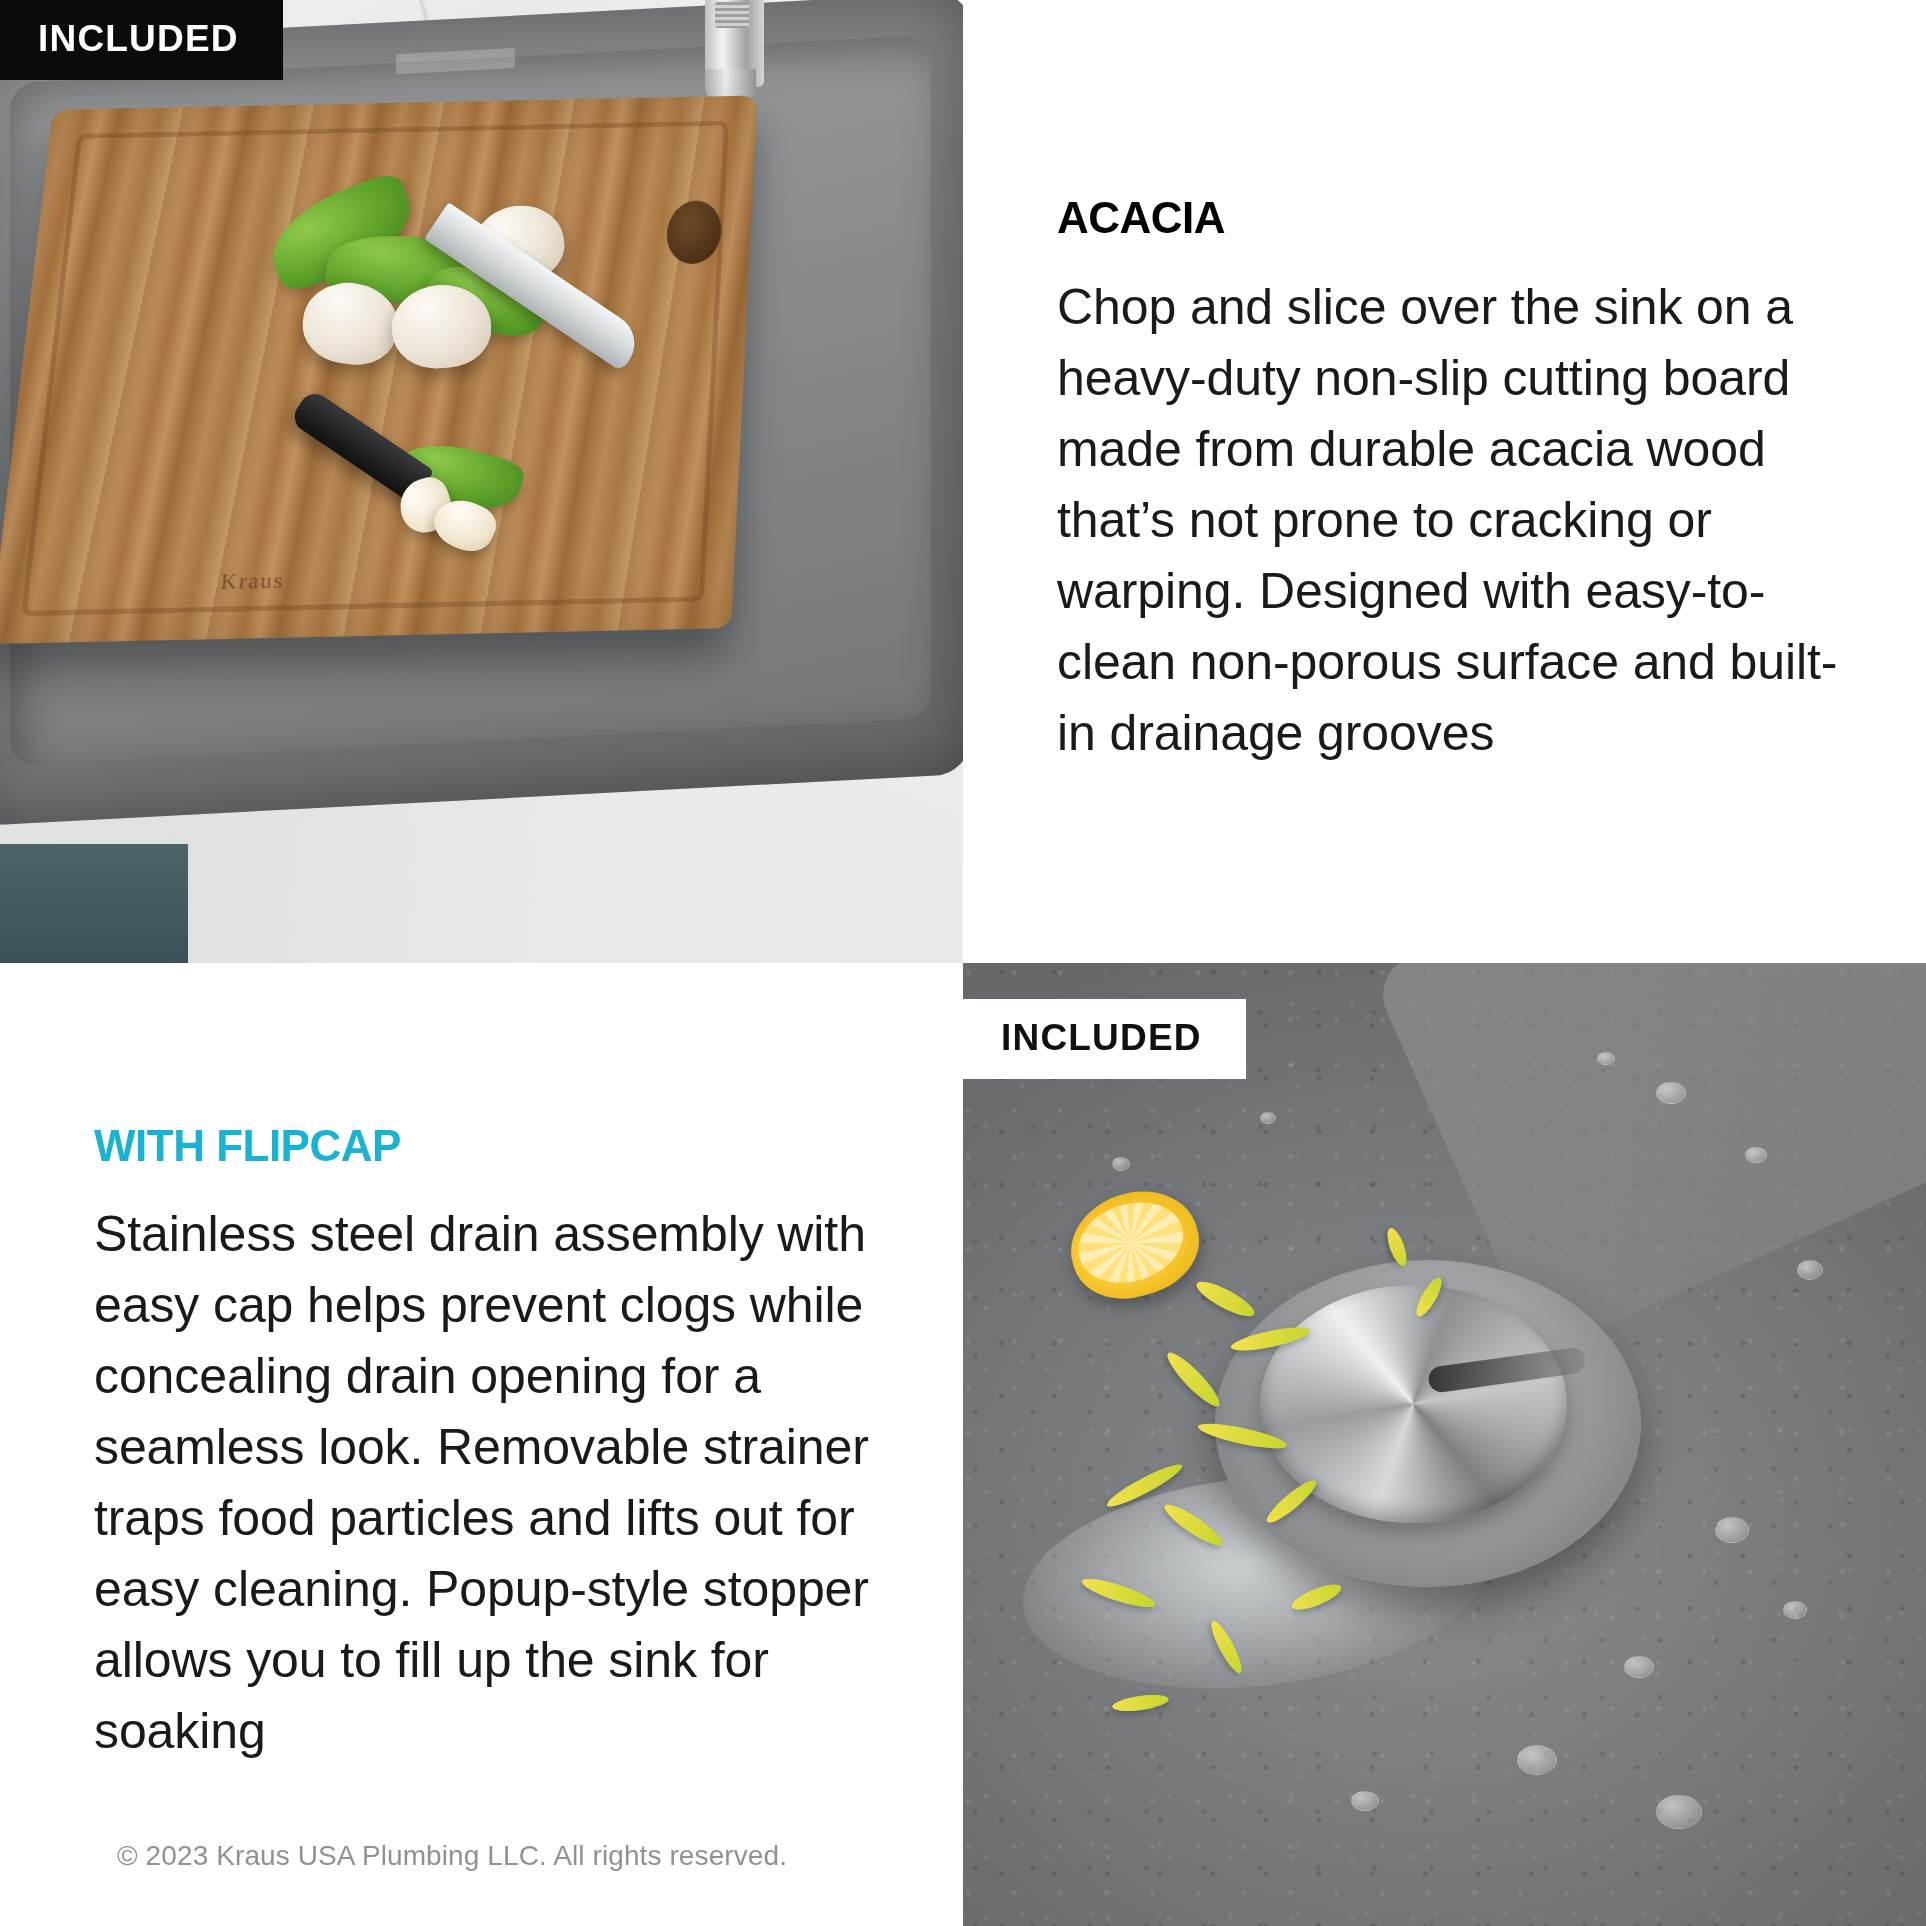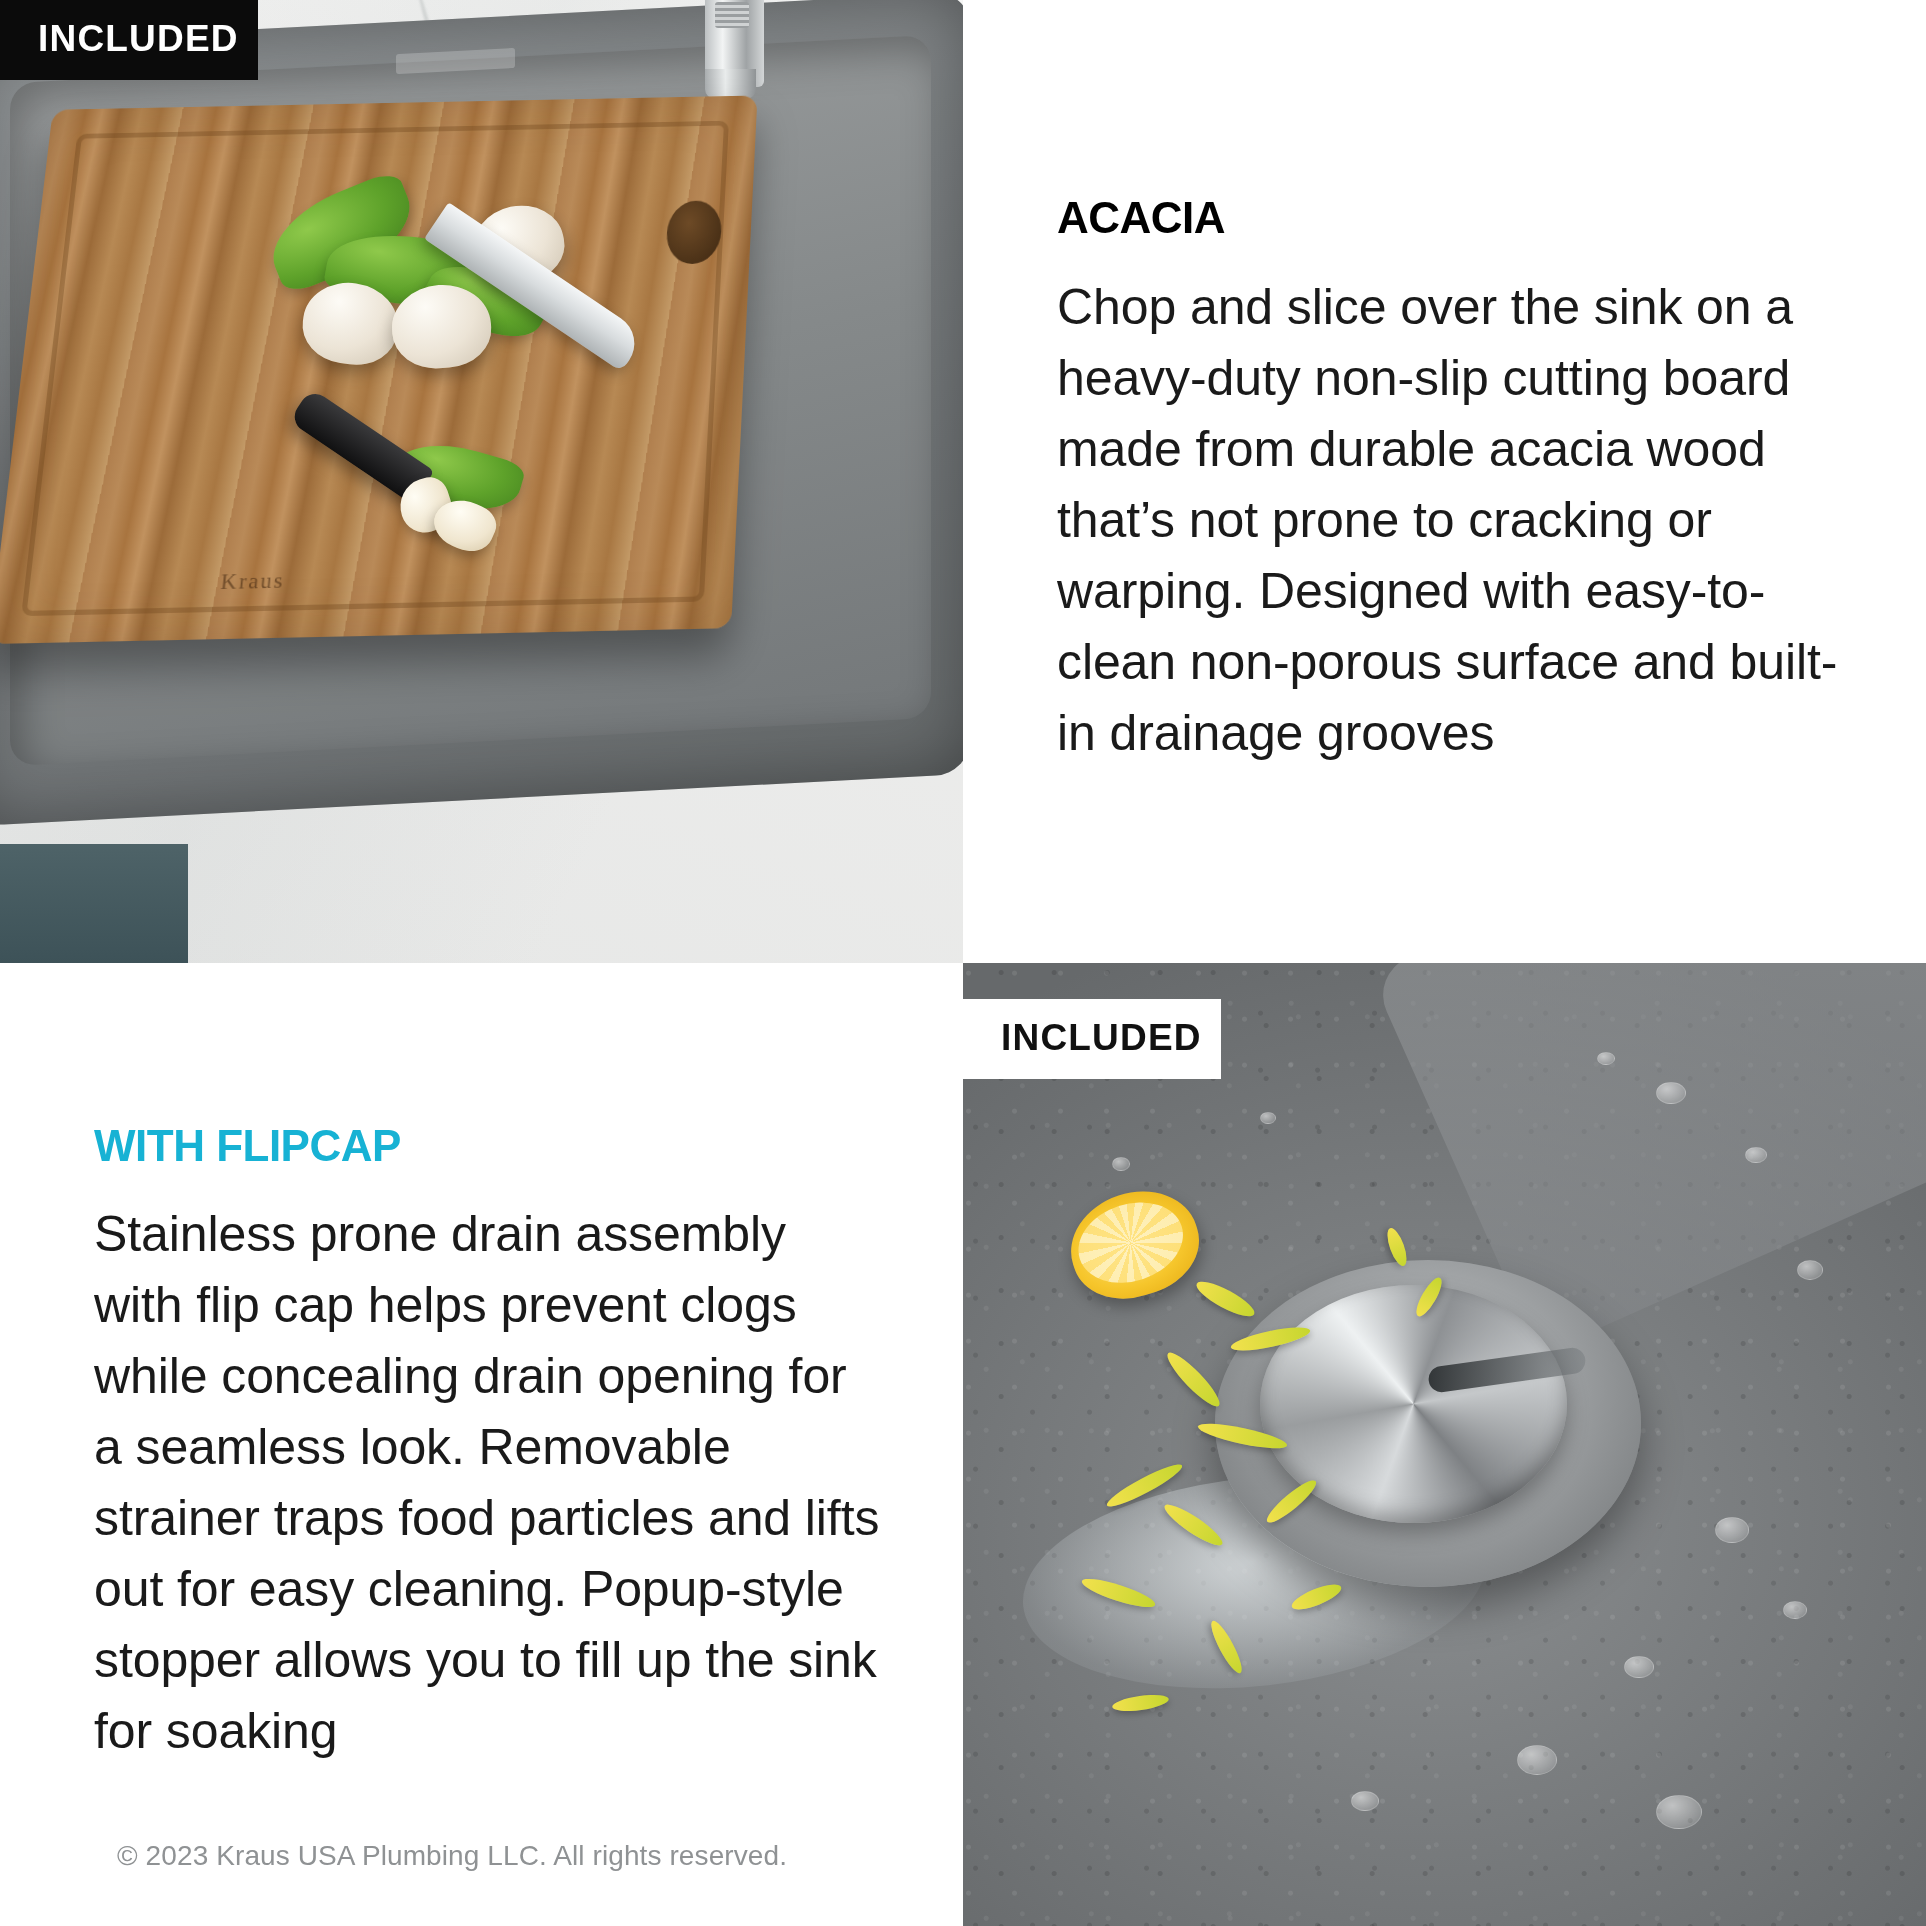--- a/index.html
+++ b/index.html
@@ -44,21 +44,21 @@
     letter-spacing: -0.1px;
     max-width: 792px;
   }
 
   
   .badge {
     position: absolute;
     font-size: 37px;
     font-weight: 700;
     letter-spacing: 1.2px;
-    padding: 18px 19px 20px 38px;
+    padding: 18px 44px 20px 38px;
     z-index: 5;
   }
   .badge-dark { top: 0; left: 0; background: #0b0b0b; color: #ffffff; }
   .badge-light { top: 36px; left: 0; background: #ffffff; color: #111111; }
 
   
   .photo-board {
     background:
       radial-gradient(ellipse 60% 45% at 18% 12%, #f7f7f7 0%, #eceded 48%, #e2e4e4 100%),
       #e9eaea;
@@ -328,21 +328,21 @@
     <h2 class="headline">
       <span>ACACIA</span>
     </h2>
     <p class="body-copy">Chop and slice over the sink on a heavy-duty non-slip cutting board made from durable acacia wood that’s not prone to cracking or warping. Designed with easy-to-clean non-porous surface and built-in drainage grooves</p>
   </div>
 
   <div class="panel text-panel">
     <h2 class="headline">
       <span class="accent">WITH FLIPCAP</span>
     </h2>
-    <p class="body-copy">Stainless prone drain assembly with flip cap helps prevent clogs while concealing drain opening for a seamless look. Removable strainer traps food particles and lifts out for easy cleaning. Popup-style stopper allows you to fill up the sink for soaking</p>
+    <p class="body-copy">Stainless steel drain assembly with easy cap helps prevent clogs while concealing drain opening for a seamless look. Removable strainer traps food particles and lifts out for easy cleaning. Popup-style stopper allows you to fill up the sink for soaking</p>
     <div class="copyright">© 2023 Kraus USA Plumbing LLC. All rights reserved.</div>
   </div>
 
   <div class="panel photo-drain">
     <div class="granite"></div>
     <div class="basin-edge"></div>
 
     <div class="water-pool"></div>
 
     <div class="drain-outer"></div>

